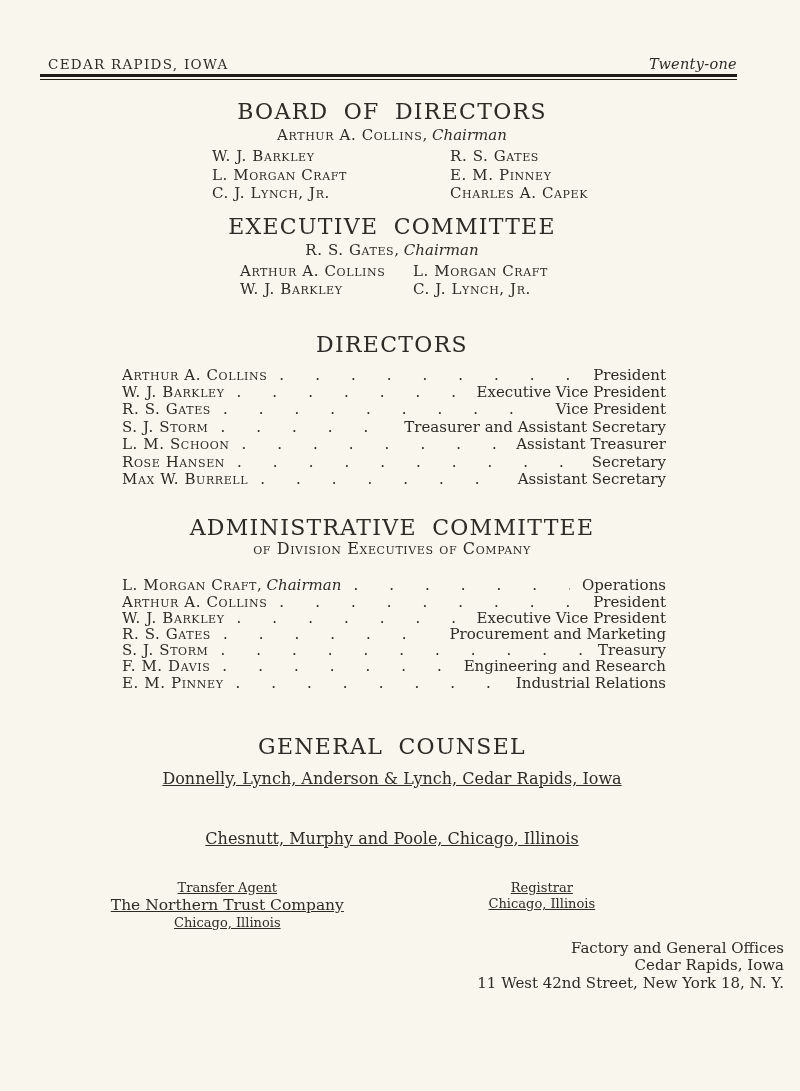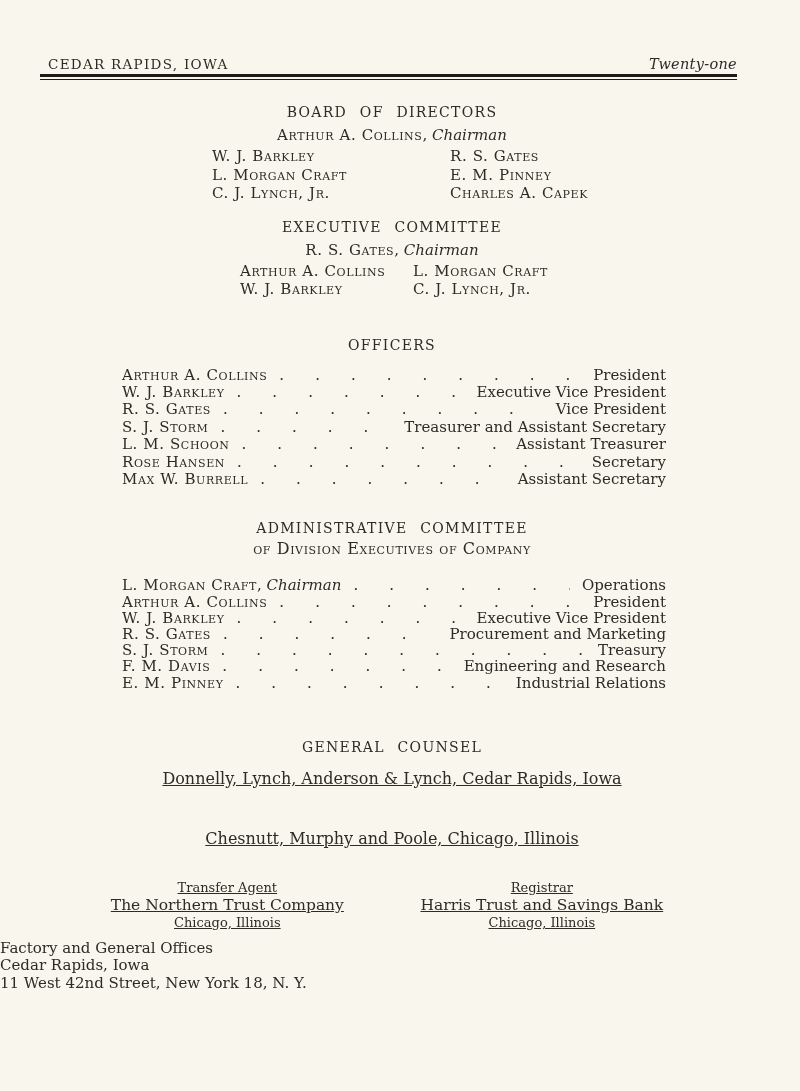--- a/index.html
+++ b/index.html
@@ -17,21 +17,21 @@
   
   .hdr { padding:48px 63px 0 40px; }
   .hdr-row { display:flex; justify-content:space-between; align-items:baseline; padding:0 0 2px 8px; }
   .hdr-left { font-size:13.5px; letter-spacing:1.3px; }
   .hdr-right { font-style:italic; font-size:14.5px; letter-spacing:0.3px; }
   .rule-thick { height:3px; background:#1d1c19; }
   .rule-thin  { height:1px; background:#1d1c19; margin-top:2px; }
 
   
   .content { padding-right:16px; }
-  h2.h { margin:0; text-align:center; font-size:14px; font-weight:normal;
+  h2.h { margin:0; text-align:center; font-size:22px; font-weight:normal;
          letter-spacing:1.3px; word-spacing:7px; line-height:20px; }
   .sc { font-variant:small-caps; letter-spacing:0.6px; }
   em, .plain { font-variant:normal; letter-spacing:normal; }
   em { font-style:italic; }
   p { margin:0; }
   .centerline { text-align:center; font-size:15px; line-height:18px; }
 
   
   .cols { display:grid; margin-top:3px; }
   .board-cols { margin-left:212px; grid-template-columns:238px 1fr; }
@@ -63,21 +63,21 @@
   
   .agents { display:flex; justify-content:space-between; margin-top:32px; padding:0 80px 0 75px;text-decoration:underline; }
   .agent { text-align:center; }
   .agent-left { width:310px; }
   .agent-right { width:330px; }
   .agent-label { font-size:13px; line-height:15px; }
   .agent-name { font-size:15.5px; line-height:18px; margin-top:1px; }
   .agent-loc { font-size:13px; line-height:15px; margin-top:1px; }
 
   
-  .offices { margin-top:10px; text-align:left; }
+  .offices { margin-top:10px; text-align:right; }
   .offices .line { font-size:15px; line-height:17.5px; }
 </style>
 </head>
 <body>
 
 <div class="page">
 
   <header class="hdr">
     <div class="hdr-row">
       <span class="hdr-left">CEDAR RAPIDS, IOWA</span>
@@ -121,21 +121,21 @@
             <div class="name sc">W. J. Barkley</div>
           </div>
         <div class="col">
             <div class="name sc">L. Morgan Craft</div>
             <div class="name sc">C. J. Lynch, Jr.</div>
           </div>
       </div>
     </section>
 
     <section class="sec-officers">
-      <h2 class="h">OFFICERS</h2>
+      <h2 class="h">DIRECTORS</h2>
       <div class="rows">
           <div class="dotrow">
             <span class="name sc">Arthur A. Collins</span>
             <span class="leader">........................</span>
             <span class="rtitle">President</span>
           </div>
           <div class="dotrow">
             <span class="name sc">W. J. Barkley</span>
             <span class="leader">........................</span>
             <span class="rtitle">Executive Vice President</span>
@@ -220,21 +220,20 @@
     </section>
 
     <section class="agents">
       <div class="agent agent-left">
         <div class="agent-label">Transfer Agent</div>
         <div class="agent-name">The Northern Trust Company</div>
         <div class="agent-loc">Chicago, Illinois</div>
       </div>
       <div class="agent agent-right">
         <div class="agent-label">Registrar</div>
-        <div class="agent-name">Harris Trust and Savings Bank</div>
         <div class="agent-loc">Chicago, Illinois</div>
       </div>
     </section>
 
     <section class="offices">
         <div class="line">Factory and General Offices</div>
         <div class="line">Cedar Rapids, Iowa</div>
         <div class="line">11 West 42nd Street, New York 18, N. Y.</div>
       </section>
 

